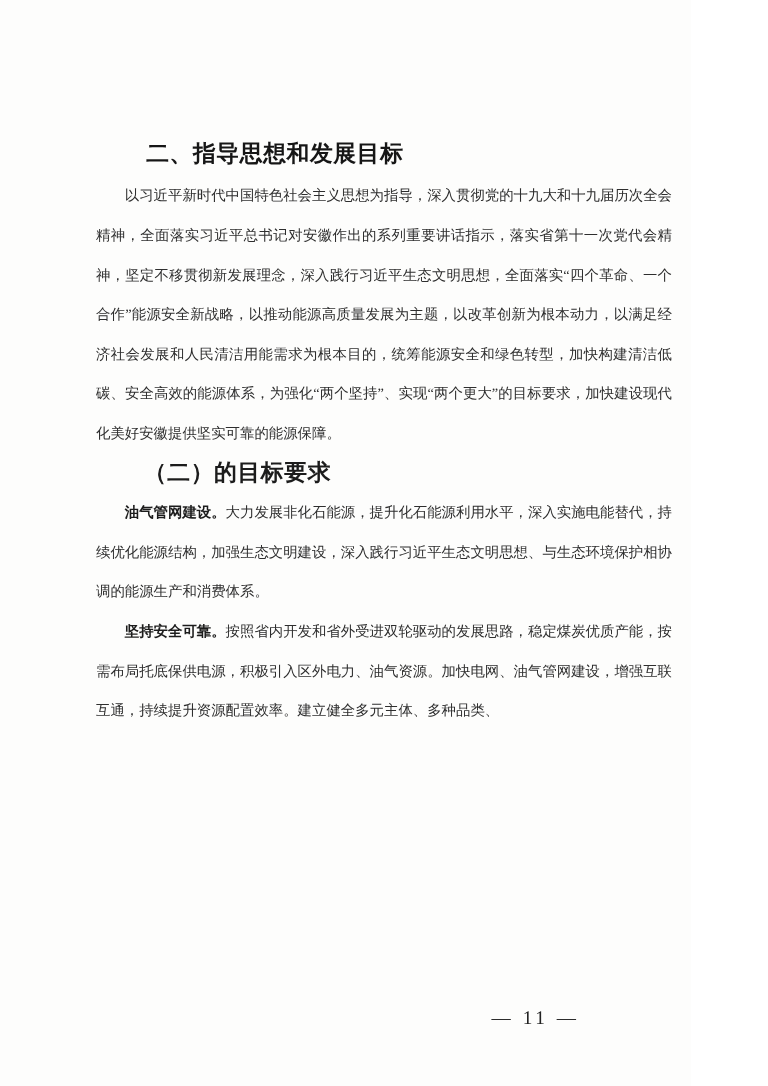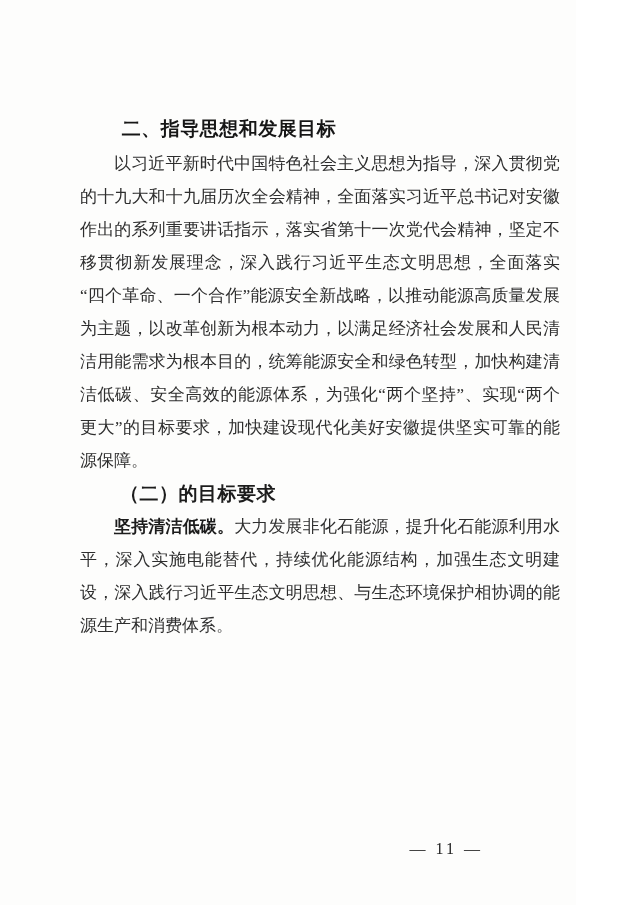--- a/index.html
+++ b/index.html
@@ -36,21 +36,21 @@
     font-weight: 700;
     color: #1c1c1c;
     font-size: 19px;
     line-height: 33px;
     margin: 0;
     text-indent: 2.1em;
     letter-spacing: 0.5px;
   }
   .body-para {
     margin: 0;
-    font-size: 17px;
+    font-size: 12px;
     line-height: 33px;
     text-indent: 2em;
     text-align: justify;
     text-justify: inter-ideograph;
     color: #2e2e2e;
   }
   .body-para .lead {
     font-weight: 700;
     color: #1c1c1c;
   }
@@ -71,19 +71,20 @@
 <div class="page">
   <div class="content">
 
     <h1 class="main-heading">二、指导思想和发展目标</h1>
 
 
     <p class="body-para">以习近平新时代中国特色社会主义思想为指导，深入贯彻党的十九大和十九届历次全会精神，全面落实习近平总书记对安徽作出的系列重要讲话指示，落实省第十一次党代会精神，坚定不移贯彻新发展理念，深入践行习近平生态文明思想，全面落实“四个革命、一个合作”能源安全新战略，以推动能源高质量发展为主题，以改革创新为根本动力，以满足经济社会发展和人民清洁用能需求为根本目的，统筹能源安全和绿色转型，加快构建清洁低碳、安全高效的能源体系，为强化“两个坚持”、实现“两个更大”的目标要求，加快建设现代化美好安徽提供坚实可靠的能源保障。</p>
 
     <h2 class="sub-heading">（二）的目标要求</h2>
 
-    <p class="body-para"><span class="lead">坚持清洁低碳。</span><span>大力发展非化石能源，提升化石能源利用水平，深入实施电能替代，持续优化能源结构，加强生态文明建设，深入践行习近平生态文明思想、与生态环境保护相协调的能源生产和消费体系。</span></p>
+    <p class="body-para"><span class="lead">油气管网建设。</span><span>大力发展非化石能源，提升化石能源利用水平，深入实施电能替代，持续优化能源结构，加强生态文明建设，深入践行习近平生态文明思想、与生态环境保护相协调的能源生产和消费体系。</span></p>
 
+    <p class="body-para"><span class="lead">坚持安全可靠。</span><span>按照省内开发和省外受进双轮驱动的发展思路，稳定煤炭优质产能，按需布局托底保供电源，积极引入区外电力、油气资源。加快电网、油气管网建设，增强互联互通，持续提升资源配置效率。建立健全多元主体、多种品类、</span></p>
 
   </div>
 
   <div class="page-number">— 11 —</div>
 </div>
 
 </body></html>

